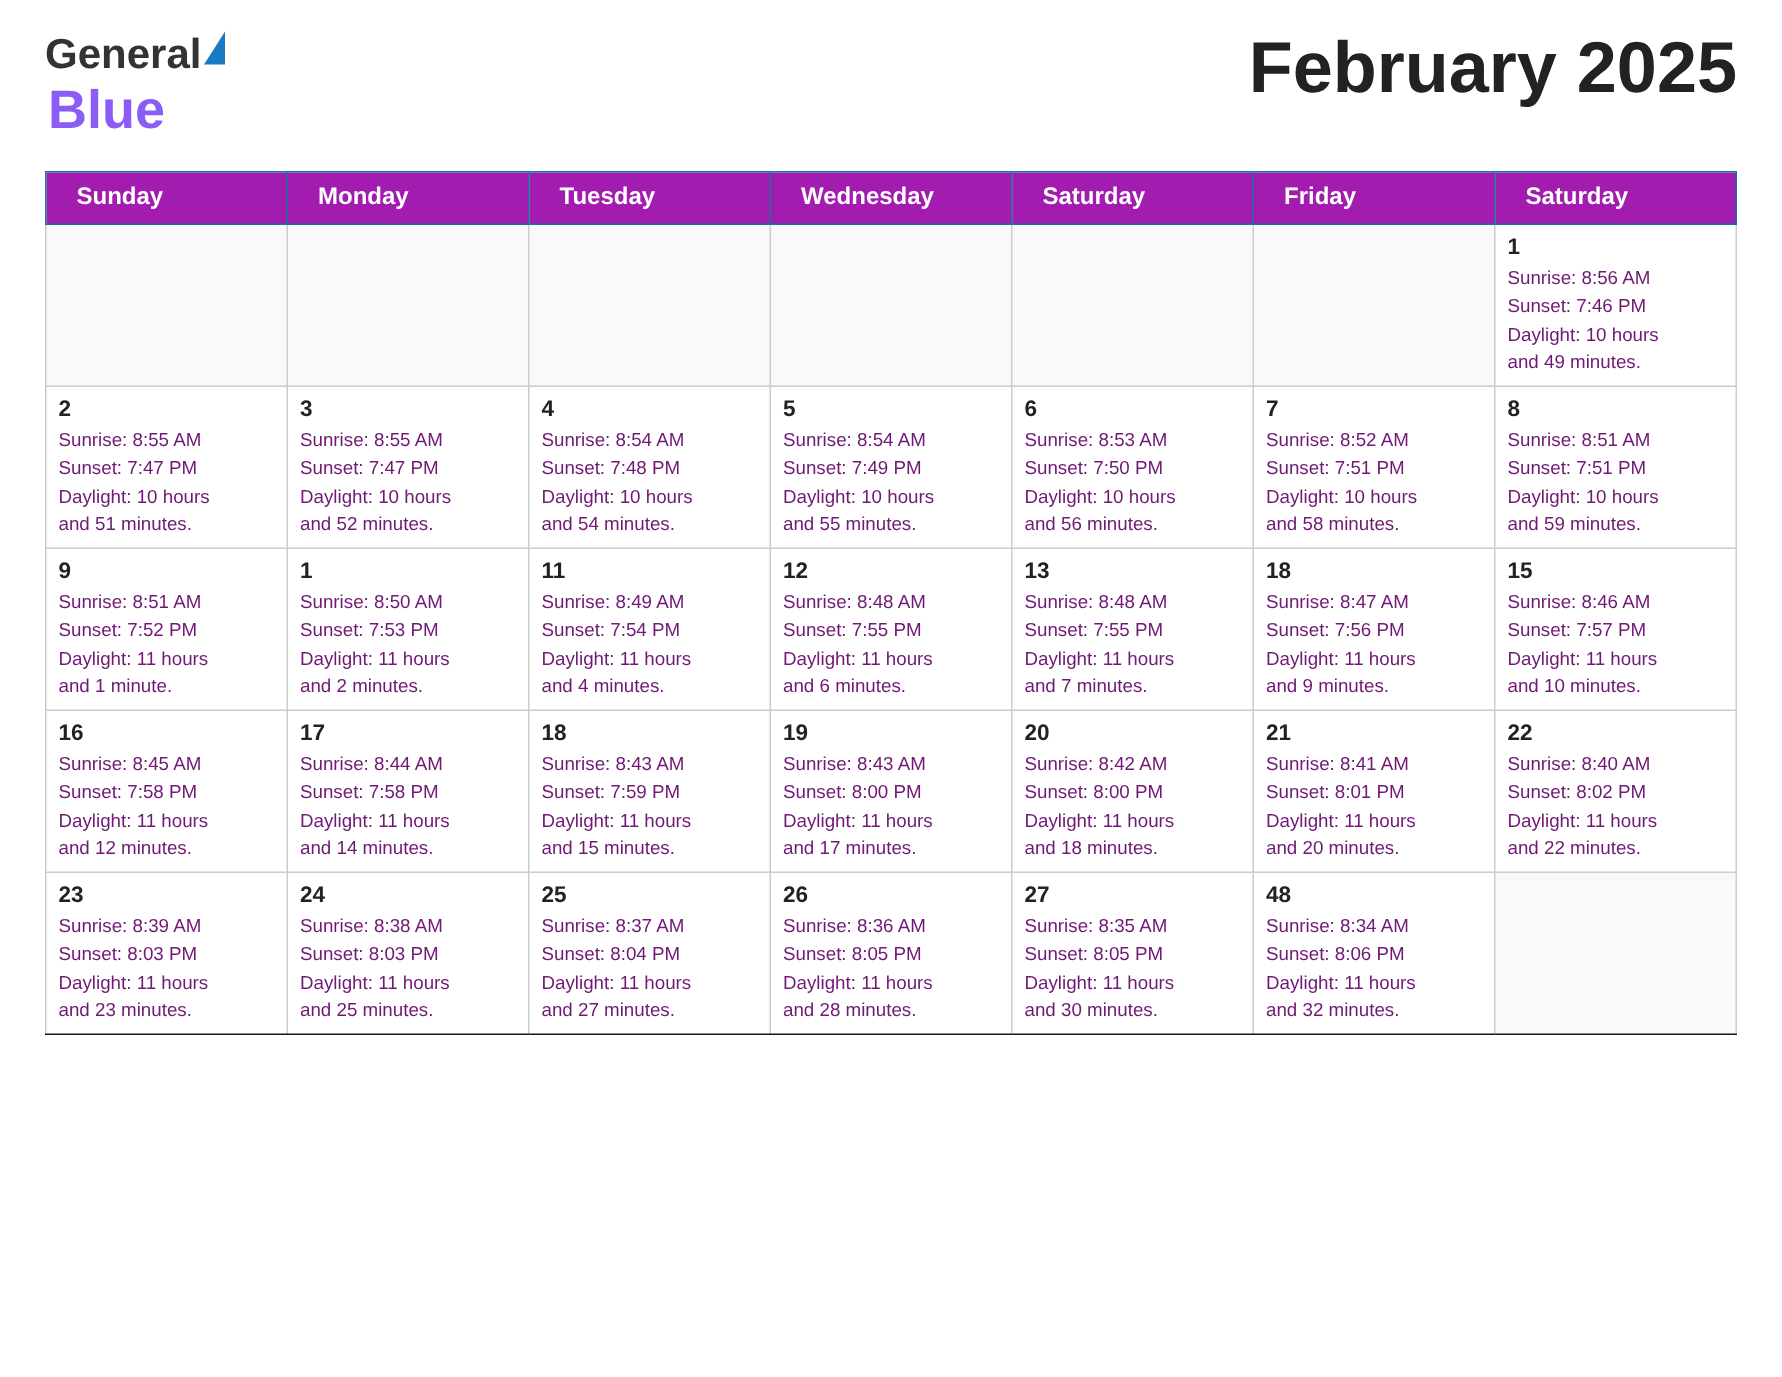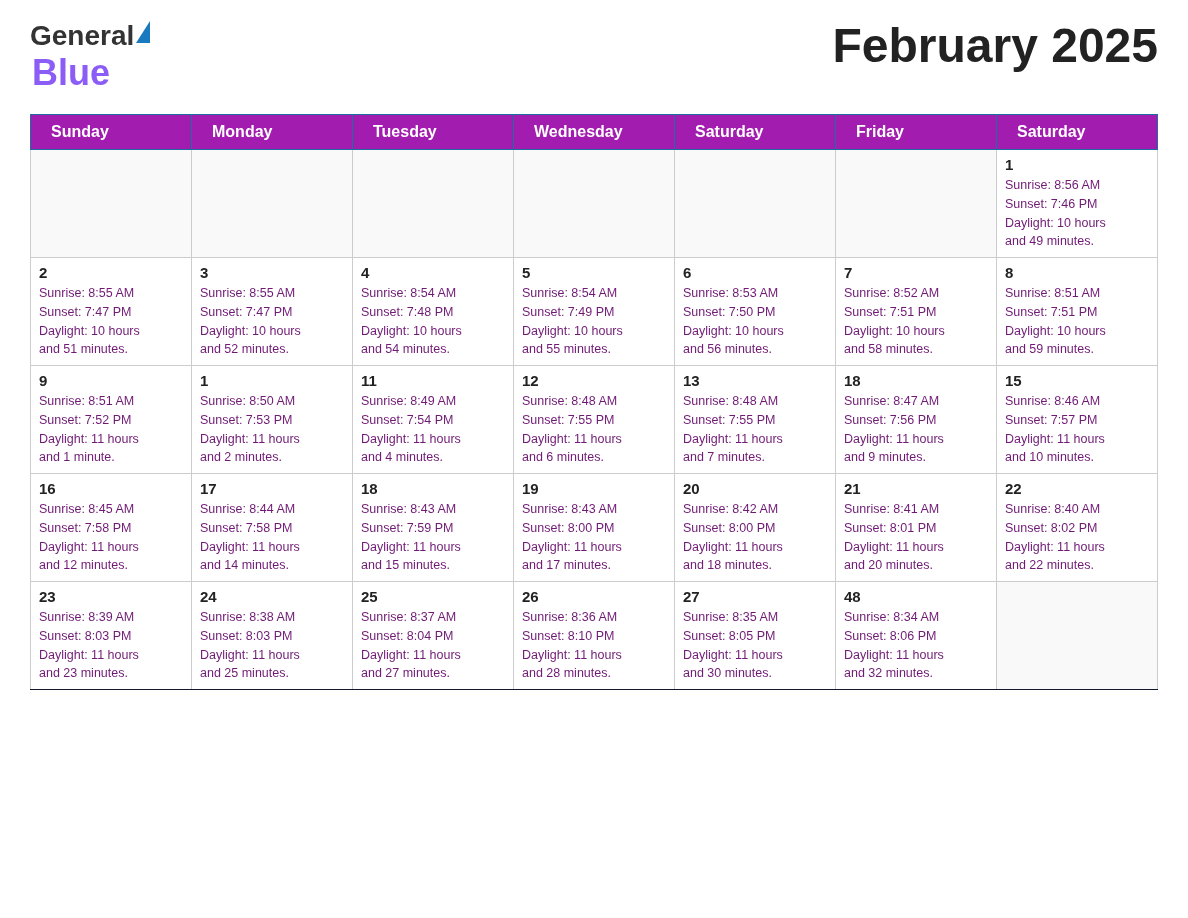--- a/index.html
+++ b/index.html
@@ -330,21 +330,21 @@
         <td>
           <span class="day-number">25</span>
           <div class="day-info" style="white-space: pre-line;">Sunrise: 8:37 AM
 Sunset: 8:04 PM
 Daylight: 11 hours
 and 27 minutes.</div>
         </td>
         <td>
           <span class="day-number">26</span>
           <div class="day-info" style="white-space: pre-line;">Sunrise: 8:36 AM
-Sunset: 8:10 PM
+Sunset: 8:05 PM
 Daylight: 11 hours
 and 28 minutes.</div>
         </td>
         <td>
           <span class="day-number">27</span>
           <div class="day-info" style="white-space: pre-line;">Sunrise: 8:35 AM
 Sunset: 8:05 PM
 Daylight: 11 hours
 and 30 minutes.</div>
         </td>

